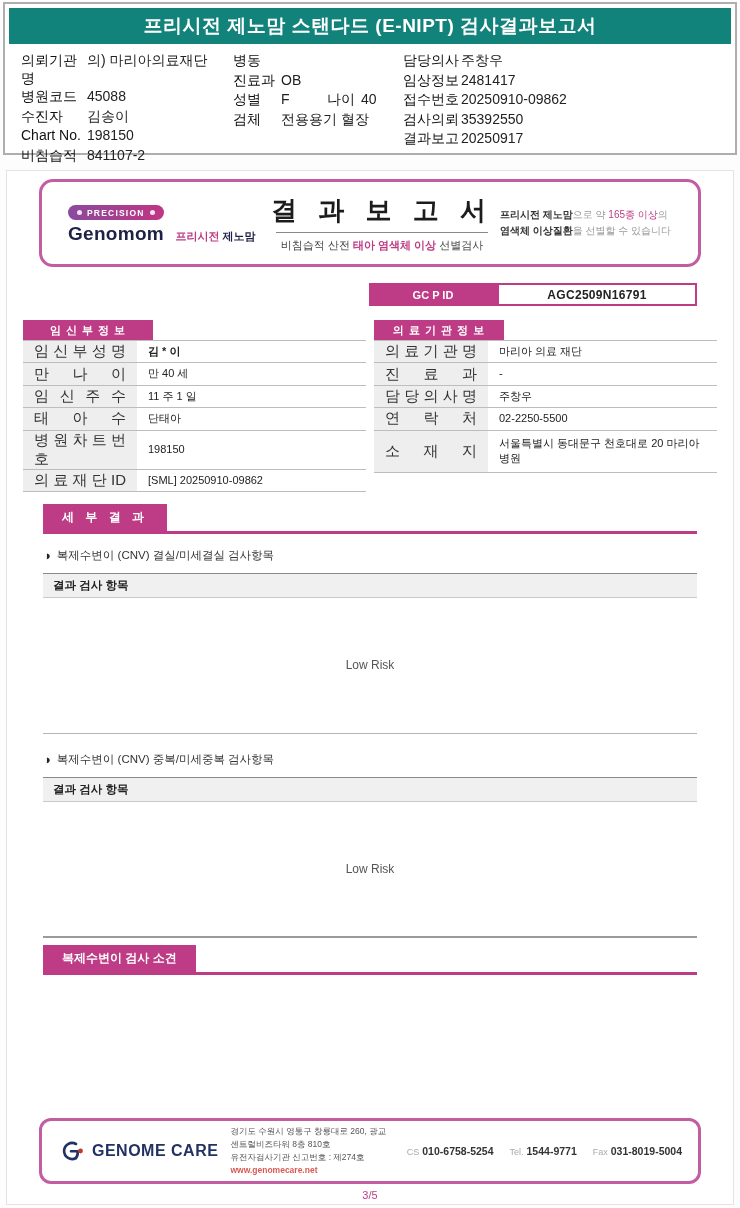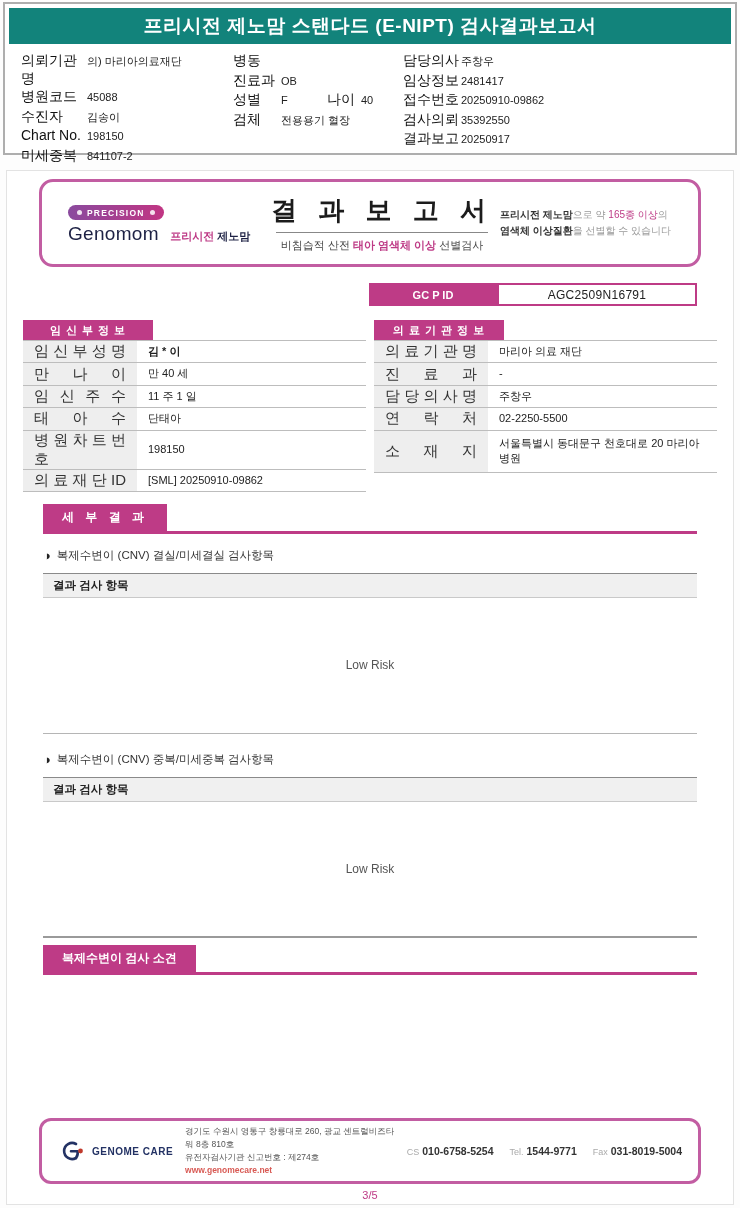--- a/index.html
+++ b/index.html
@@ -20,52 +20,52 @@
   .top-header{position:absolute;top:2px;left:3px;right:3px;height:153px;
     border:2px solid #aeaeae;background:#fff;}
   .title-bar{margin:4px 4px 0;height:36px;background:var(--teal);color:#fff;
     font-size:19px;font-weight:bold;display:flex;align-items:center;justify-content:center;letter-spacing:0.5px;}
   .info-grid{display:flex;padding:8px 16px 0;}
   .icol1{width:212px;} .icol2{width:170px;} .icol3{flex:1;}
   .frow{display:flex;align-items:baseline;min-height:19.5px;}
   .flabel{font-weight:normal;font-size:14px;color:#111;flex:none;}
   .c1l{width:66px;} .c2l{width:48px;} .c3l{width:58px;}
   .c2v{width:46px;flex:none;} .c2l2{width:34px;}
-  .fvalue{font-size:11px;color:#222;}
+  .fvalue{font-size:14px;color:#222;}
 
   
   .doc{position:absolute;top:170px;left:6px;right:6px;bottom:3px;
     border:1px solid #e3e3e3;background:#fff;}
 
   
   .report-hdr{margin:8px 32px 0;height:88px;border:3px solid var(--accent-border);
     border-radius:14px;display:flex;align-items:center;padding:0 26px;}
   .brand{width:196px;flex:none;}
   .badge{display:inline-flex;align-items:center;gap:5px;
     background:linear-gradient(90deg,#8a4a9e,#c13583);border-radius:10px;
     padding:2.5px 9px;color:#fff;font-size:8.5px;font-weight:bold;letter-spacing:1.2px;}
   .badge::before,.badge::after{content:"";width:5px;height:5px;border-radius:50%;
     background:rgba(255,255,255,0.85);}
   .brand-line{margin-top:3px;white-space:nowrap;}
-  .brand-name{font-size:19px;font-weight:normal;color:var(--navy);letter-spacing:0.3px;}
+  .brand-name{font-size:19px;font-weight:bold;color:var(--navy);letter-spacing:0.3px;}
   .brand-kr{font-size:11px;font-weight:bold;margin-left:7px;}
   .brand-kr .kr1{color:var(--accent);} .brand-kr .kr2{color:var(--navy);}
   .center-title{flex:1;text-align:center;}
   .rpt-title{font-size:26px;font-weight:bold;color:#1c1c1c;letter-spacing:7px;}
   .rpt-rule{width:212px;border-top:1px solid #888;margin:4px auto 5px;}
   .rpt-sub{font-size:11px;color:#444;}
   .rpt-sub .acc{color:var(--accent);font-weight:bold;}
   .tagline{width:172px;flex:none;font-size:10px;color:#999;line-height:1.6;}
   .tg-bold{color:#333;font-weight:bold;} .tg-acc{color:var(--accent);}
 
   
   .gcp-row{margin:16px 36px 0;height:23px;display:flex;justify-content:flex-end;}
   .gcp-label{width:128px;background:var(--accent);color:#fff;font-weight:bold;
     font-size:11px;display:flex;align-items:center;justify-content:center;}
-  .gcp-value{width:200px;border:2px solid var(--accent);font-weight:normal;font-size:12px;
+  .gcp-value{width:200px;border:2px solid var(--accent);font-weight:bold;font-size:12px;
     display:flex;align-items:center;justify-content:center;letter-spacing:0.3px;}
 
   
   .tables{margin:14px 16px 0;display:flex;gap:8px;}
   .info-table{flex:1;min-width:0;}
   .tbl-header{width:130px;height:20px;background:var(--accent);color:#fff;font-size:11px;
     font-weight:bold;display:flex;align-items:center;justify-content:center;letter-spacing:1px;}
   .tbl-rows{border-top:1px solid #bdbdbd;}
   .trow{display:flex;border-bottom:1px solid #bdbdbd;min-height:21px;}
   .trow.tall{min-height:42px;}
@@ -88,21 +88,21 @@
     border-bottom:1px solid #c9c9c9;font-size:11.5px;font-weight:bold;color:#222;padding:4px 10px;}
   .result-area{margin:0 36px;height:136px;display:flex;align-items:center;justify-content:center;
     font-size:12px;color:#555;border-bottom:1px solid #b5b5b5;}
   .result-area.last{border-bottom:2px solid #9a9a9a;}
 
   
   .footer-box{position:absolute;left:32px;right:32px;bottom:20px;height:66px;
     border:3px solid var(--accent-border);border-radius:12px;display:flex;align-items:center;
     padding:0 16px;gap:12px;background:#fff;}
   .gc-logo{display:flex;align-items:center;gap:6px;flex:none;}
-  .gc-logo-text{font-size:10px;font-weight:bold;color:#233264;letter-spacing:0.5px;white-space:nowrap;}
+  .gc-logo-text{font-size:16px;font-weight:bold;color:#233264;letter-spacing:0.5px;white-space:nowrap;}
   .footer-addr{font-size:8.5px;color:#555;line-height:1.55;}
   .footer-addr .site{color:var(--red);font-weight:bold;}
   .footer-contacts{margin-left:auto;display:flex;gap:16px;align-items:baseline;white-space:nowrap;}
   .contact{font-size:9px;color:#aaa;}
   .contact b{font-size:10.5px;color:#333;margin-left:3px;}
   .page-num{position:absolute;bottom:3px;left:0;right:0;text-align:center;
     color:var(--accent);font-size:11px;}
 </style>
 </head>
 <body>
@@ -121,21 +121,21 @@
       </div>
       <div class="frow">
         <span class="flabel c1l">수진자</span>
         <span class="fvalue">김송이</span>
       </div>
       <div class="frow">
         <span class="flabel c1l">Chart No.</span>
         <span class="fvalue">198150</span>
       </div>
       <div class="frow">
-        <span class="flabel c1l">미세중복</span>
+        <span class="flabel c1l">비침습적</span>
         <span class="fvalue">841107-2</span>
       </div>
     </div>
     <div class="icol2">
       <div class="frow">
         <span class="flabel c2l">병동</span>
         <span class="fvalue"></span>
       </div>
       <div class="frow">
         <span class="flabel c2l">진료과</span>

